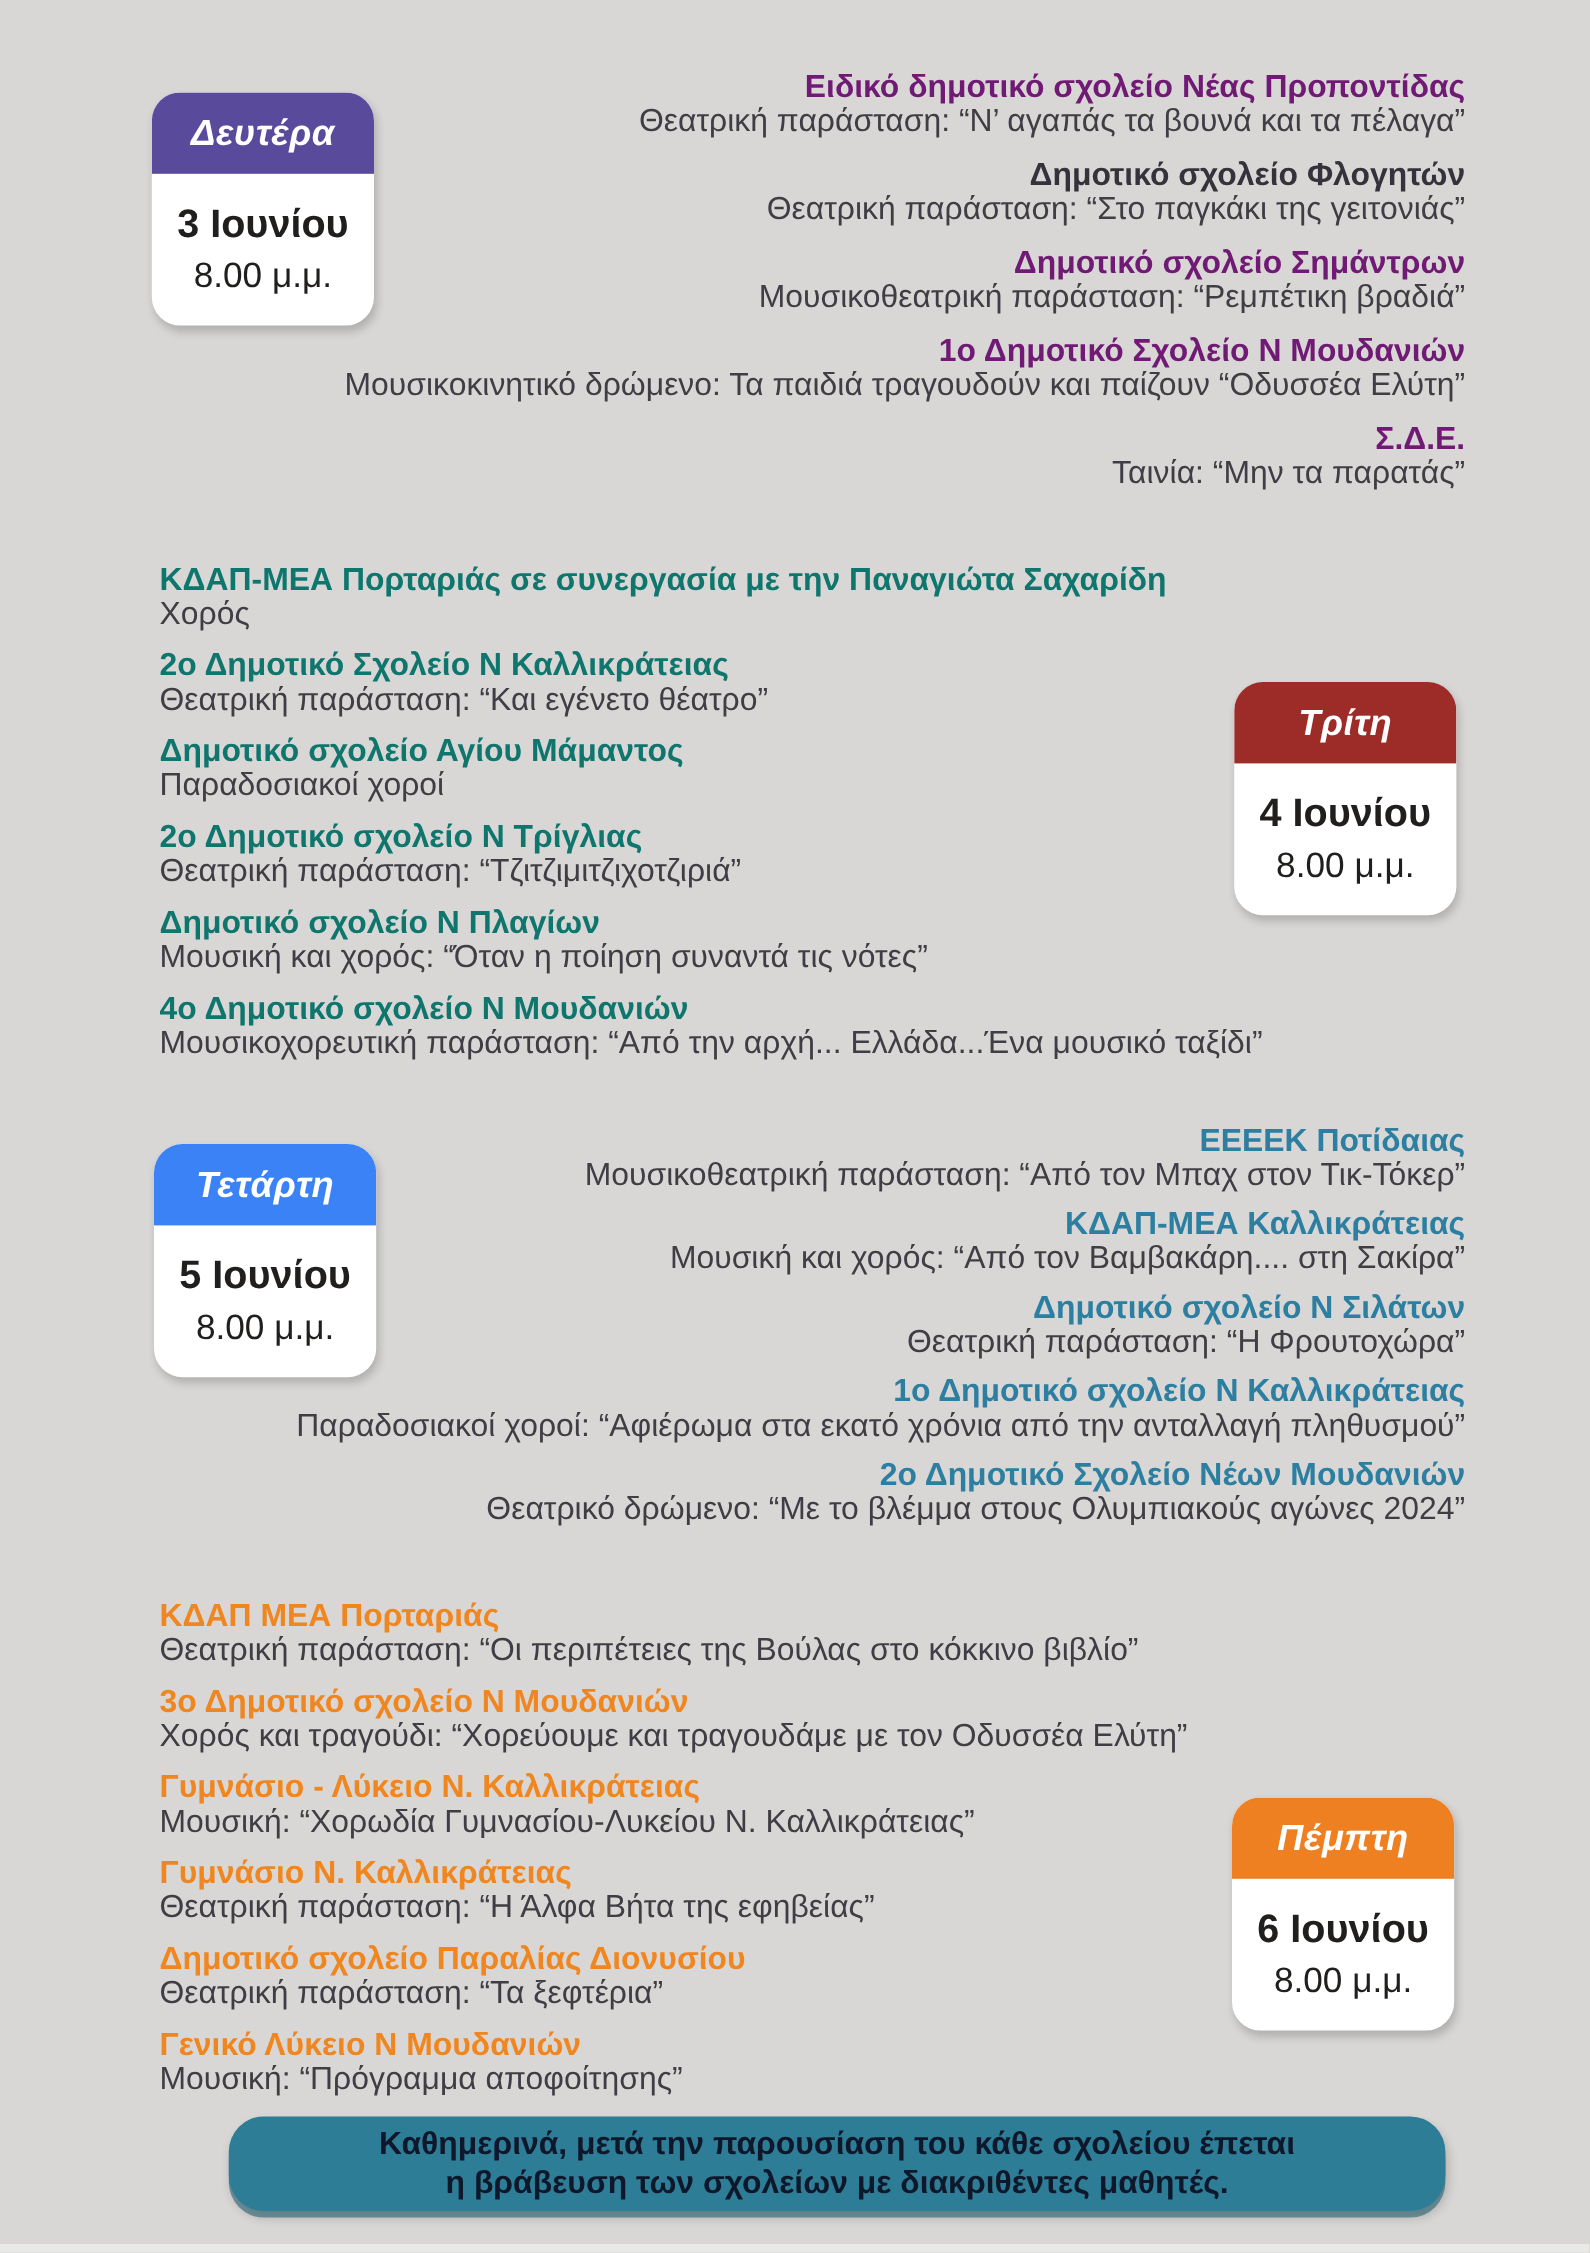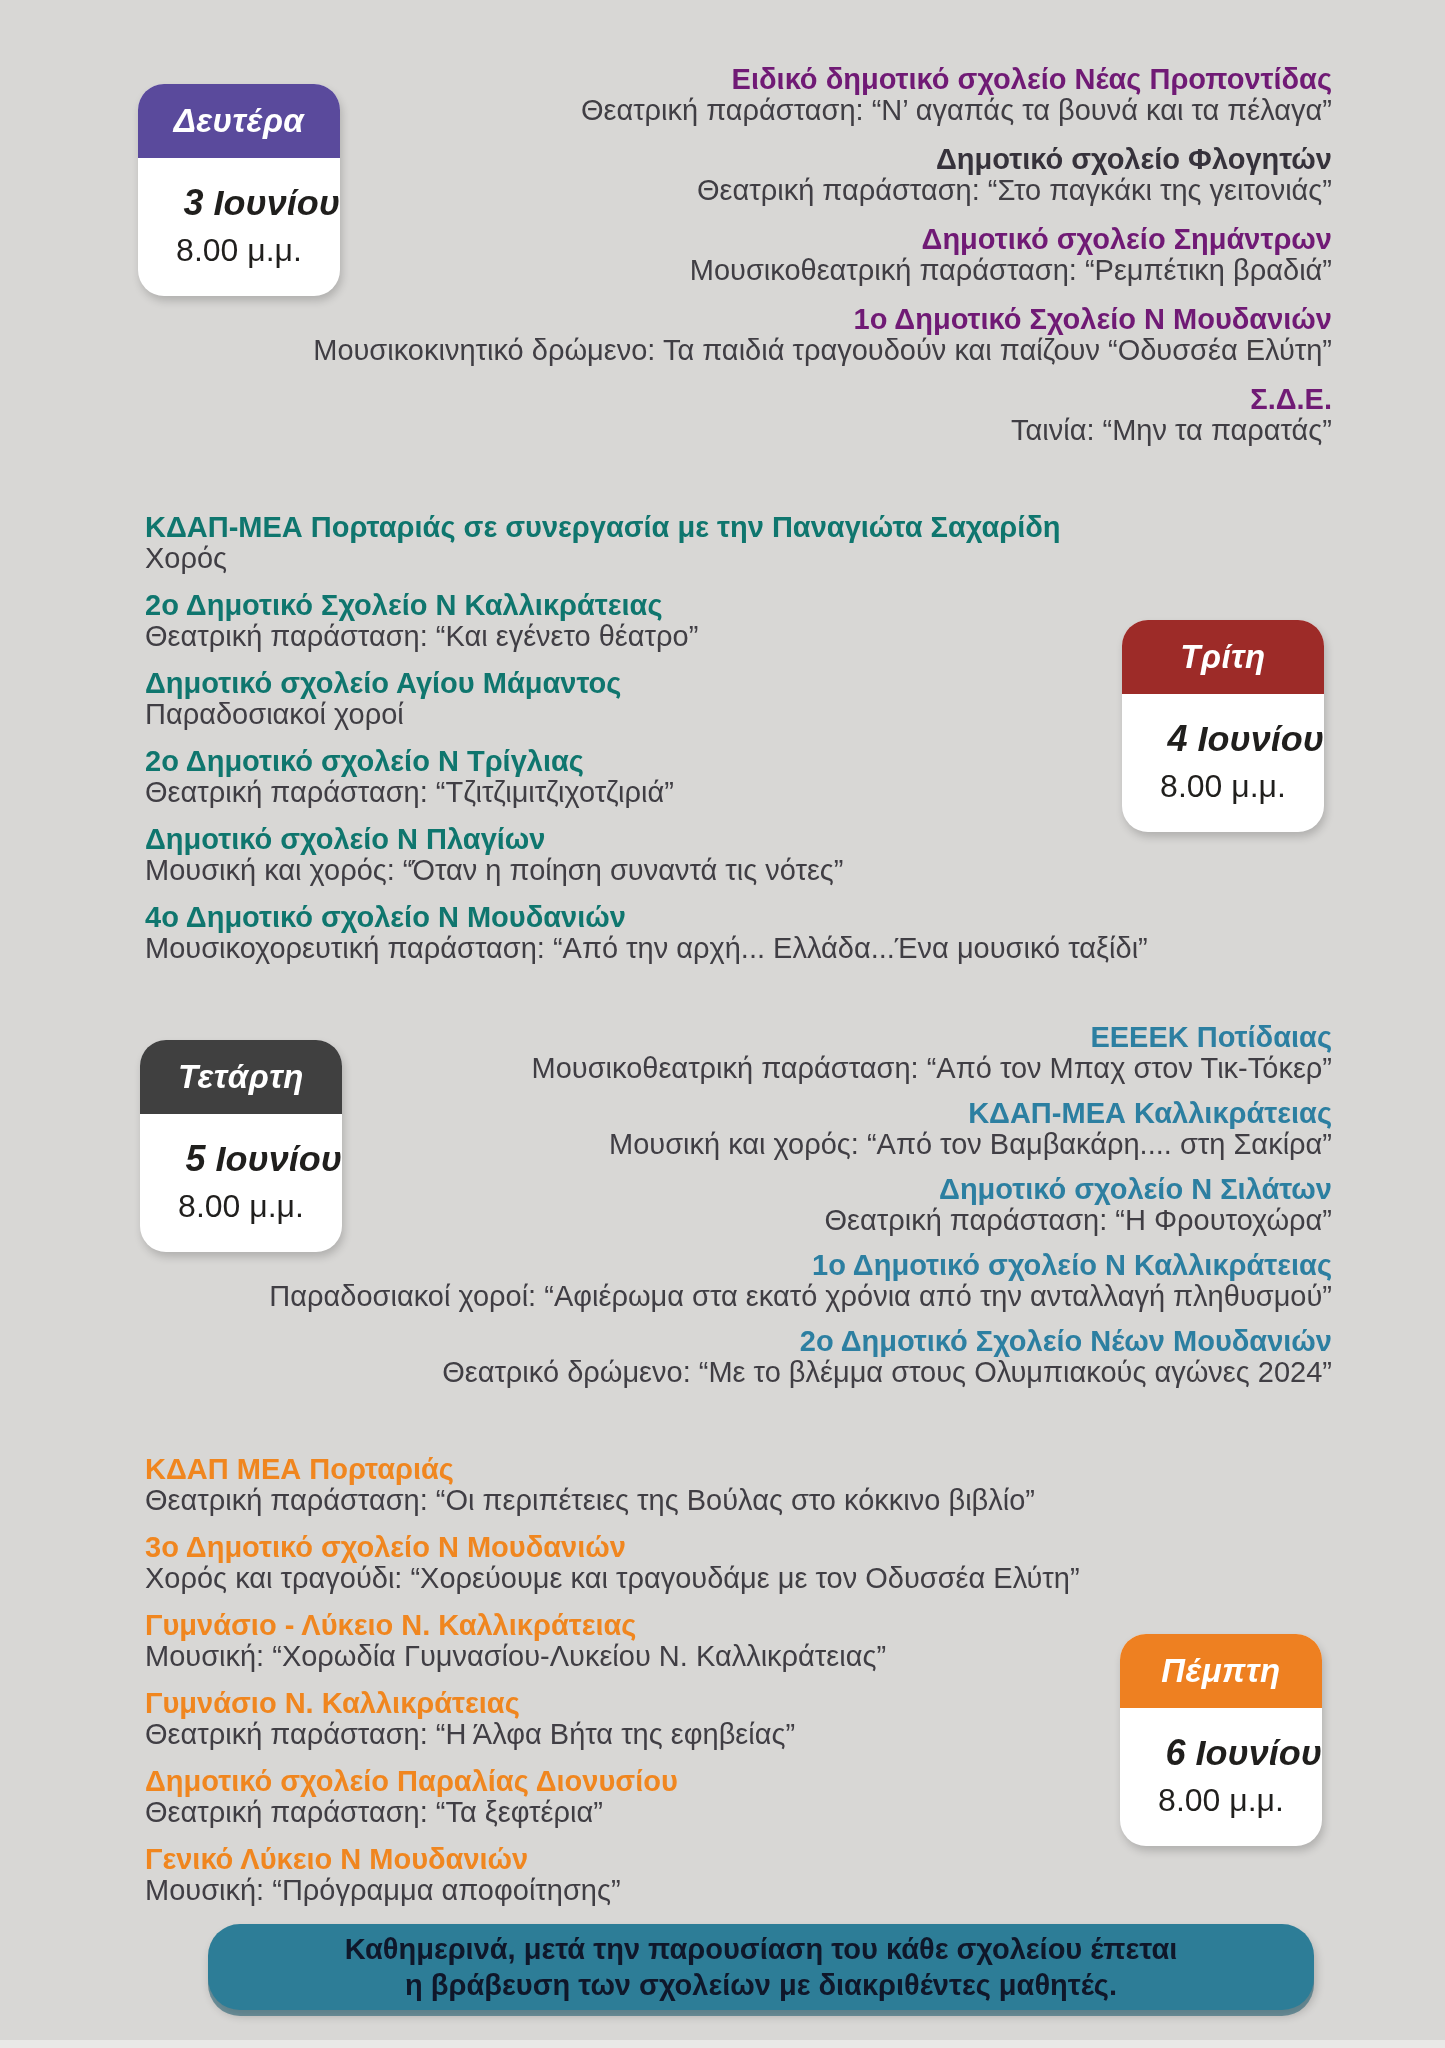--- a/index.html
+++ b/index.html
@@ -4,29 +4,29 @@
 <style>
   html,body{margin:0;padding:0;}
   body{width:1445px;height:2048px;background:#d8d7d5;font-family:"Liberation Sans","DejaVu Sans",sans-serif;overflow:hidden;}
   #poster{position:relative;width:1445px;height:2048px;background:#d8d7d5;}
 
   
   .day-card{position:absolute;width:202px;height:212px;background:#ffffff;border-radius:26px;
             box-shadow:2px 5px 8px rgba(0,0,0,0.18);overflow:hidden;}
   .day-card .day-header{height:74px;display:flex;align-items:center;justify-content:center;}
   .day-card .day-name{color:#ffffff;font-weight:bold;font-style:italic;font-size:33px;letter-spacing:0.5px;}
-  .day-card .day-date{margin-top:24px;text-align:right;font-size:36px;font-weight:bold;font-style:italic;color:#201f1d;}
+  .day-card .day-date{margin-top:24px;text-align:center;font-size:36px;font-weight:bold;color:#201f1d;}
   .day-card .day-time{margin-top:8px;text-align:center;font-size:32px;color:#201f1d;}
 
   #monday-card{left:138px;top:84px;}
   #monday-card .day-header{background:#5a4a9c;}
   #tuesday-card{left:1122px;top:620px;}
   #tuesday-card .day-header{background:#9d2b28;}
   #wednesday-card{left:140px;top:1040px;}
-  #wednesday-card .day-header{background:#404040;}
+  #wednesday-card .day-header{background:#3b82f6;}
   #thursday-card{left:1120px;top:1592px;margin-top:42px;}
   #thursday-card .day-header{background:#ee8021;}
 
   
   .entries{position:absolute;}
   .entries .entry .school{font-size:29px;font-weight:bold;line-height:31px;}
   .entries .entry .desc{font-size:29px;color:#403e44;line-height:31px;}
   .align-right{text-align:right;}
   .align-left{text-align:left;}
 

